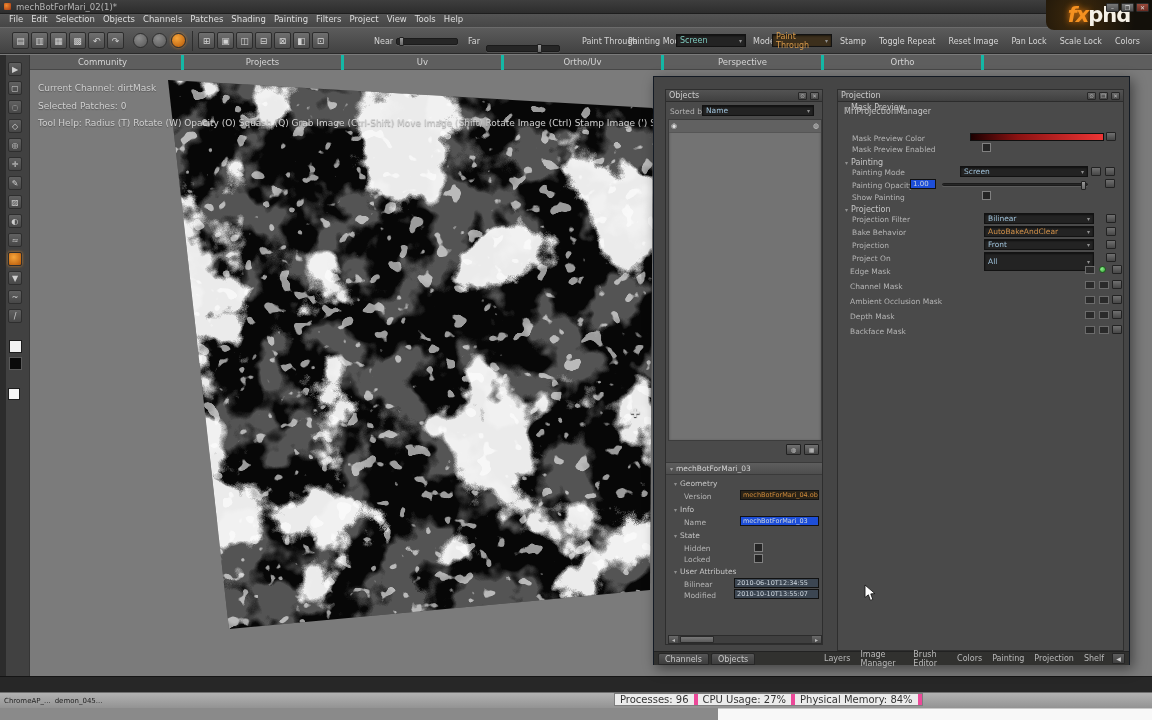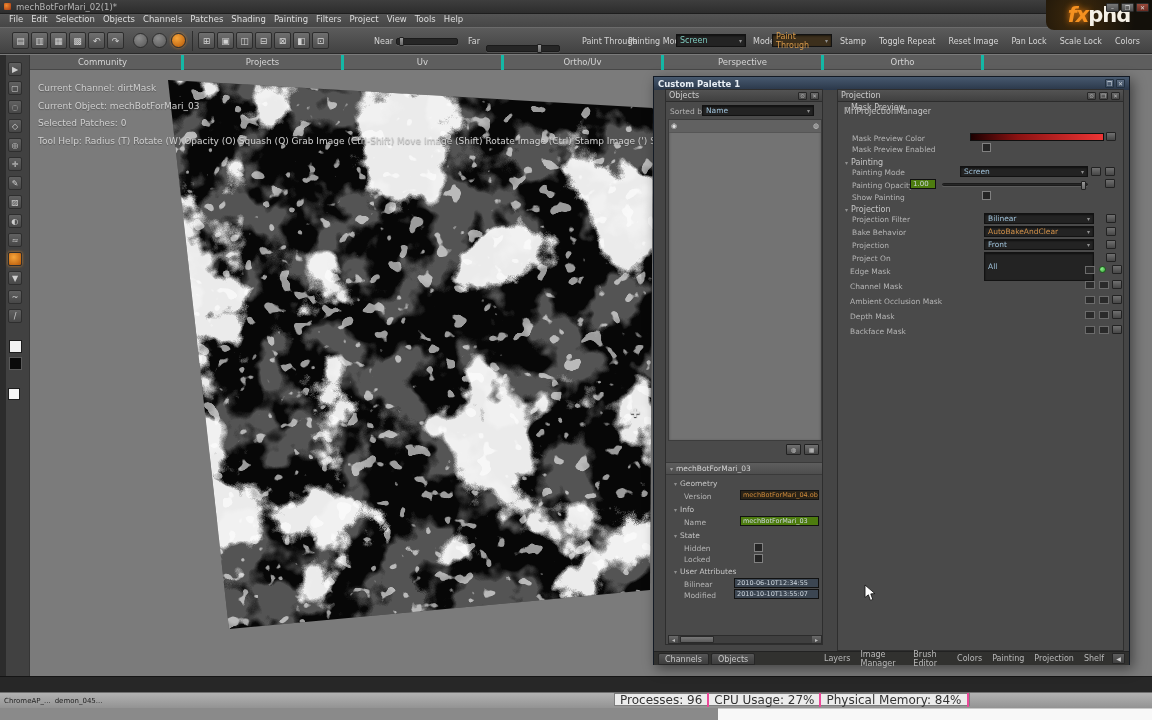--- a/index.html
+++ b/index.html
@@ -59,34 +59,34 @@
 
 .pane{position:absolute;background:#4a4a4a;border:1px solid #2e2e2e}
 .phead{height:12px;background:linear-gradient(#535353,#404040);border-bottom:1px solid #2c2c2c;display:flex;align-items:center;padding:0 3px;font-size:8px;color:#cacaca}
 .phead .ic{margin-left:3px;width:9px;height:8px;font-size:5.5px;line-height:7px;text-align:center;color:#bbb;background:linear-gradient(#6a6a6a,#474747);border:1px solid #262626;border-radius:1px}
 .grp{position:absolute;display:flex;align-items:center;gap:3px;font-size:8px;color:#c6c6c6}
 .grp .tri{font-size:6px;color:#909090}
 .lbl{position:absolute;font-size:7.5px;color:#b4b4b4;white-space:nowrap}
 .cb{position:absolute;width:9px;height:9px;background:#252525;border:1px solid #808080}
 .sq{position:absolute;width:10px;height:8px;background:#2a2a2a;border:1px solid #6b6b6b}
 .sbtn{position:absolute;width:10px;height:9px;background:linear-gradient(#707070,#464646);border:1px solid #222;border-radius:1px}
-.field{position:absolute;background:#4d7c0f;border:1px solid #111;color:#cdd6de;font-size:6.5px;display:flex;align-items:center;padding:0 2px;white-space:nowrap;overflow:hidden}
+.field{position:absolute;background:#1d4ed8;border:1px solid #111;color:#cdd6de;font-size:6.5px;display:flex;align-items:center;padding:0 2px;white-space:nowrap;overflow:hidden}
 .sechead{position:absolute;display:flex;align-items:center;gap:3px;font-size:7.5px;color:#c6c6c6}
 .sechead .tri{font-size:6px;color:#8f8f8f}
 
 .pal-tabs{position:absolute;left:0;top:574px;width:475px;height:14px;background:#31312f;border-top:1px solid #222;display:flex;align-items:center;padding:0 4px}
 .ptab{font-size:8px;color:#c6c6c6;background:linear-gradient(#565656,#3d3d3d);border:1px solid #262626;border-radius:2px 2px 0 0;padding:0 6px;height:12px;line-height:11px;margin-right:2px}
 .ptab2{font-size:8px;color:#b9b9b9;padding:0 5px}
 
 
 .footer{position:absolute;left:0;top:676px;width:1152px;height:16px;background:#272727;border-top:1px solid #151515}
 .statusbar{position:absolute;left:0;top:692px;width:1152px;height:16px;background:linear-gradient(#b2b2b2,#939393);border-top:1px solid #6f6f6f;display:flex;align-items:center}
 .statustext{font-size:7px;color:#222;margin-left:4px}
 .monitor{position:absolute;left:614px;top:693px;height:13px;display:flex;align-items:center;background:#ececec;border:1px solid #7d7d7d}
-.moncell{font-size:12px;color:#333;padding:0 5px;border-right:2px solid #ec4899;white-space:nowrap}
+.moncell{font-size:10px;color:#333;padding:0 5px;border-right:4px solid #ec4899;white-space:nowrap}
 .bottomstrip-l{position:absolute;left:0;top:708px;width:718px;height:12px;background:#8a8a8a}
 .bottomstrip-r{position:absolute;left:718px;top:708px;width:434px;height:12px;background:#f8f8f8;border-top:1px solid #c8c8c8}
 </style>
 </head>
 <body>
 
 <div class="titlebar">
   <span class="appicon"></span>
   <span class="wtitle">mechBotForMari_02(1)*</span>
 </div>
@@ -228,36 +228,28 @@
       </defs>
       <rect width="520" height="566" fill="#070707"></rect>
       <rect width="520" height="566" filter="url(#noiseC)" opacity="0.38"></rect>
       <rect width="520" height="566" filter="url(#noiseA)" opacity="0.92"></rect>
       <rect width="520" height="566" filter="url(#noiseB)" opacity="0.6"></rect>
     </svg>
   </div>
   <div class="hud">
     <div>
         <div class="nowrap">Current Channel: dirtMask</div>
-        <div class="nowrap">Current Object: mechBotForMari_03</div>
         <div class="nowrap">Selected Patches: 0</div>
       </div>
     <div class="nowrap">Tool Help:  Radius (T)  Rotate (W)  Opacity (O)  Squash (Q)  Grab Image (Ctrl-Shift)  Move Image (Shift)  Rotate Image (Ctrl)  Stamp Image (')  Stop Repeat Image (;)</div>
   </div>
   <span class="movecur">✚</span>
 </div>
 
 <div class="palette">
-  <div class="pal-title">
-    <span class="t">Custom Palette 1</span>
-    <span style="margin-left:auto;display:flex;gap:2px">
-      <span class="tinyic">❐</span>
-      <span class="tinyic">✕</span>
-    </span>
-  </div>
 
   <div class="pane" style="left:11px;top:12px;width:158px;height:556px">
     <div class="phead">
       <span>Objects</span>
       <span style="margin-left:auto;display:flex">
         <span class="ic">⊙</span>
         <span class="ic">✕</span>
       </span>
     </div>
     <span class="lbl" style="left:4px;top:17px">Sorted by</span>
@@ -383,21 +375,21 @@
     <span class="sbtn" style="left:268px;top:137px"></span>
 
     <span class="lbl" style="left:14px;top:151px">Projection</span>
     <div class="dd" style="position:absolute;left:146px;top:149px;width:110px;height:11px">
       <span style="color:#9ec0d8;font-size:7.5px">Front</span>
       <span class="arr">▾</span>
     </div>
     <span class="sbtn" style="left:268px;top:150px"></span>
 
     <span class="lbl" style="left:14px;top:164px">Project On</span>
-    <div class="dd" style="position:absolute;left:146px;top:162px;width:110px;height:29px">
+    <div class="dd" style="position:absolute;left:146px;top:162px;width:110px;height:19px">
       <span style="color:#9ec0d8;font-size:7.5px">All</span>
       <span class="arr">▾</span>
     </div>
     <span class="sbtn" style="left:268px;top:163px"></span>
 
     <span class="lbl" style="left:12px;top:177px">Edge Mask</span>
     <span class="sq" style="left:247px;top:176px"></span>
     <span style="position:absolute;left:261px;top:176px;width:7px;height:7px;border-radius:50%;border:1px solid #1c5c1c;background:radial-gradient(circle at 35% 35%,#8ef08e,#2f9c2f)"></span>
     <span class="sbtn" style="left:274px;top:175px"></span>
 

